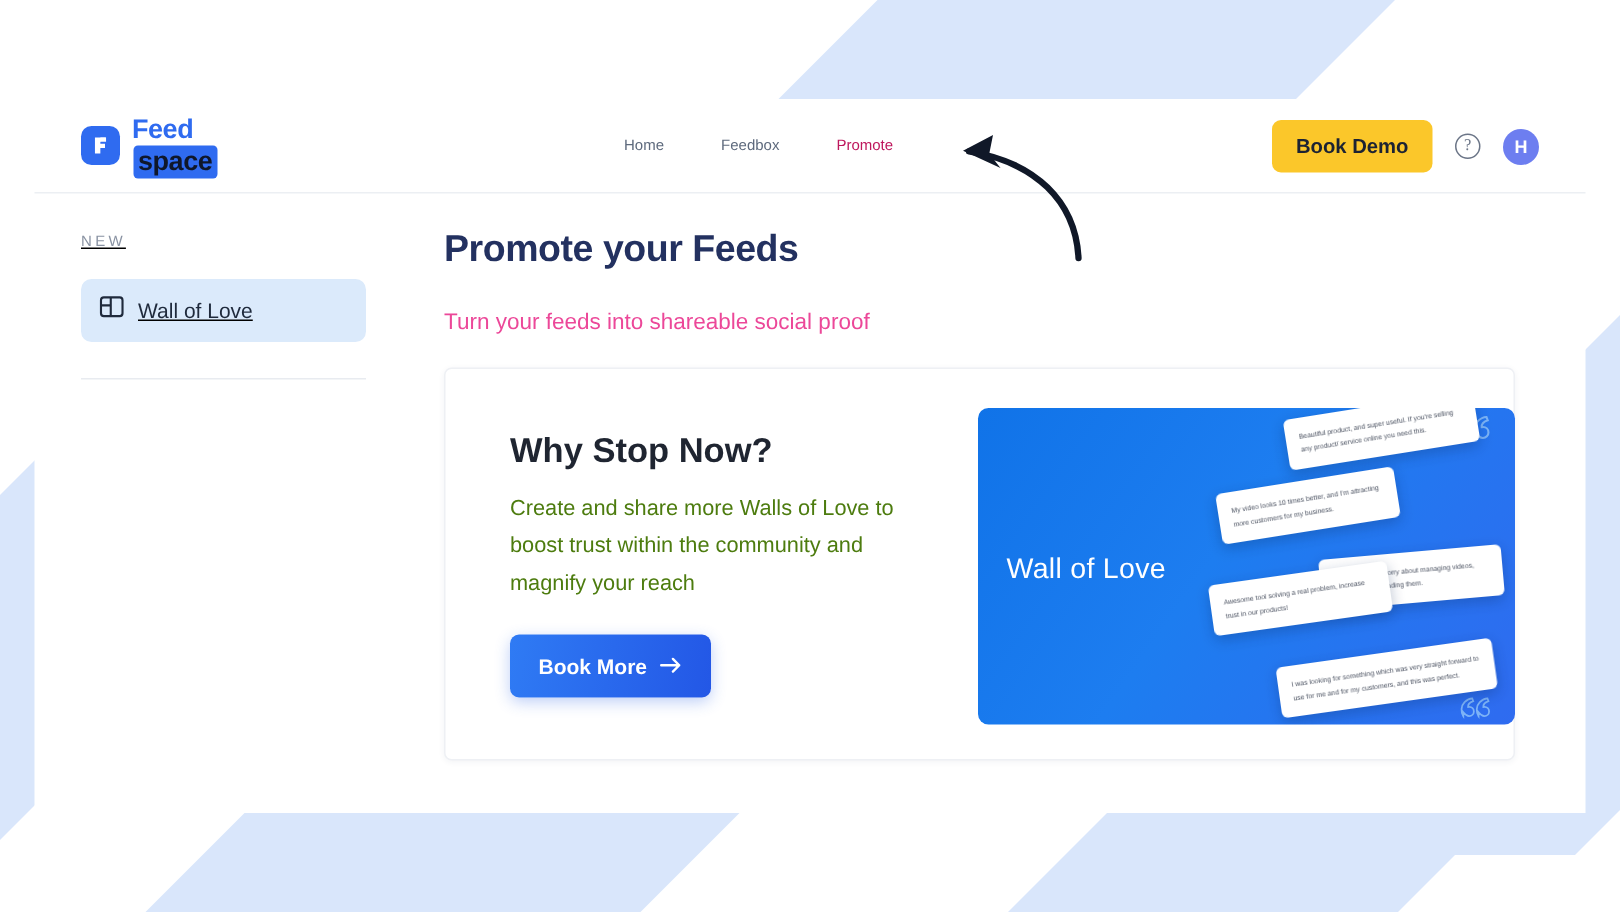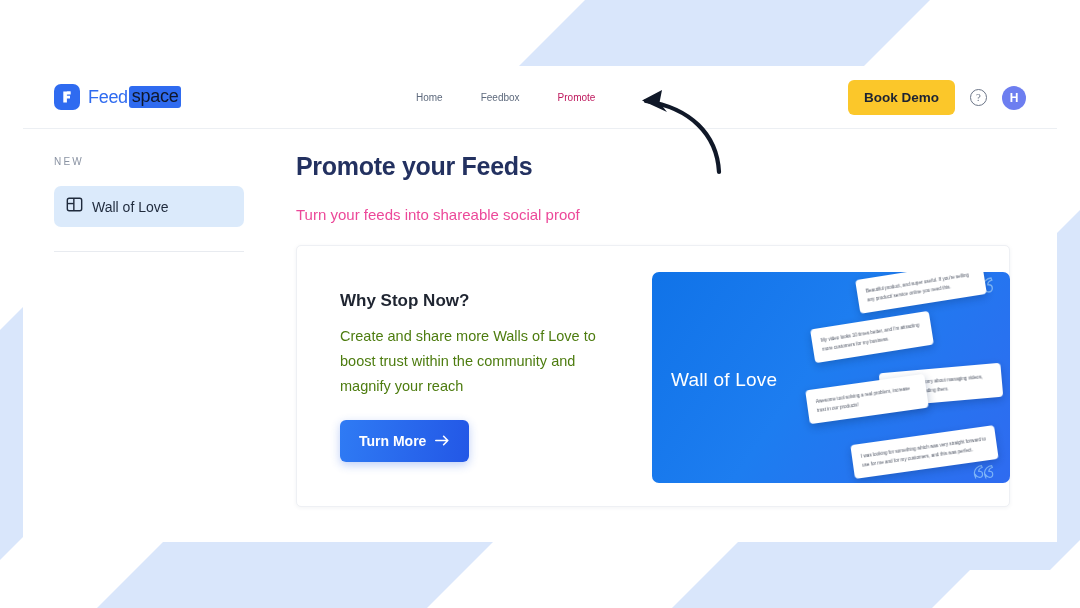--- a/index.html
+++ b/index.html
@@ -41,21 +41,21 @@
     display: flex; align-items: center;
   }
   .brand { display: flex; align-items: center; gap: 8px; margin-left: 31px; }
   .brand-mark {
     width: 26px; height: 26px; border-radius: 7px;
     background: #2f6bf0;
     display: flex; align-items: center; justify-content: center;
     position: relative;
   }
   .brand-mark svg { display:block; }
-  .brand-word { display: flex; align-items: flex-end; font-size: 18px; font-weight: normal; letter-spacing: -0.3px; }
+  .brand-word { display: flex; align-items: flex-start; font-size: 18px; font-weight: bold; letter-spacing: -0.3px; flex-direction: column; }
   .brand-feed { color: #2f6bf0; }
   .brand-space {
     color: #0f172a; background: #2f6bf0;
     border-radius: 3px; padding: 0 3px 1px 3px; margin-left: 1px;
   }
 
   .nav-links {
     position: absolute; left: 393px; top: 0; height: 63px;
     display: flex; align-items: center; gap: 38px;
   }
@@ -82,21 +82,21 @@
     width: 24px; height: 24px; border-radius: 50%;
     background: #6d7ef0; color: #fff;
     font-size: 12px; font-weight: bold;
     display: flex; align-items: center; justify-content: center;
     cursor: pointer;
   }
 
   
   .body-area { display: flex; height: 413px; }
 
-  .sidebar { width: 220px; padding: 27px 0 0 31px; }
+  .sidebar { width: 220px; padding: 27px 0 0 31px; text-decoration: underline; }
   .side-label {
     font-size: 10px; color: #8a93a3; letter-spacing: 2.2px;
     font-weight: 500; margin-bottom: 19px;
   }
   .side-item {
     display: flex; align-items: center; gap: 9px;
     background: #dbeafb; border-radius: 7px;
     padding: 10px 12px; width: 190px; cursor: pointer;
   }
   .side-item-label { font-size: 14px; color: #1f2a3c; font-weight: 500; }
@@ -113,21 +113,21 @@
   .promo-card {
     margin-top: 22px; width: 714px; height: 262px;
     background: #fff;
     border: 1px solid #eef0f4;
     border-radius: 5px;
     box-shadow: 0 1px 4px rgba(30,50,90,0.06);
     position: relative;
     display: flex; align-items: center;
   }
   .promo-left { padding-left: 43px; width: 355px; }
-  .promo-h { font-size: 17px; font-weight: bold; color: #1f2531; }
+  .promo-h { font-size: 23px; font-weight: bold; color: #1f2531; }
   .promo-p { font-size: 14.5px; color: #4d7c0f; line-height: 25px; margin-top: 13px; width: 265px; }
   .build-btn {
     margin-top: 21px;
     display: inline-flex; align-items: center; gap: 9px;
     background: linear-gradient(100deg, #2f7bf4 0%, #2357e6 100%);
     color: #fff; font-size: 14px; font-weight: bold;
     border: none; border-radius: 6px;
     padding: 13px 19px; cursor: pointer;
     box-shadow: 0 3px 10px rgba(40,95,230,0.30);
   }
@@ -233,21 +233,21 @@
     <div class="main">
       <div class="page-title">Promote your Feeds</div>
       <div class="page-sub">Turn your feeds into shareable social proof</div>
 
       <div class="promo-card">
 
         <div class="promo-left">
           <div class="promo-h">Why Stop Now?</div>
           <div class="promo-p">Create and share more Walls of Love to boost trust within the community and magnify your reach</div>
           <button class="build-btn">
-            <span>Turn More</span>
+            <span>Book More</span>
             <span>
               <svg width="15" height="11" viewBox="0 0 15 11">
                 <path d="M0.8 5.5h12M8.6 1.3l4.2 4.2-4.2 4.2" fill="none" stroke="#ffffff" stroke-width="1.6" stroke-linecap="round" stroke-linejoin="round"></path>
               </svg>
             </span>
           </button>
         </div>
 
         <div class="wall">
           <div class="wall-title">Wall of Love</div>

